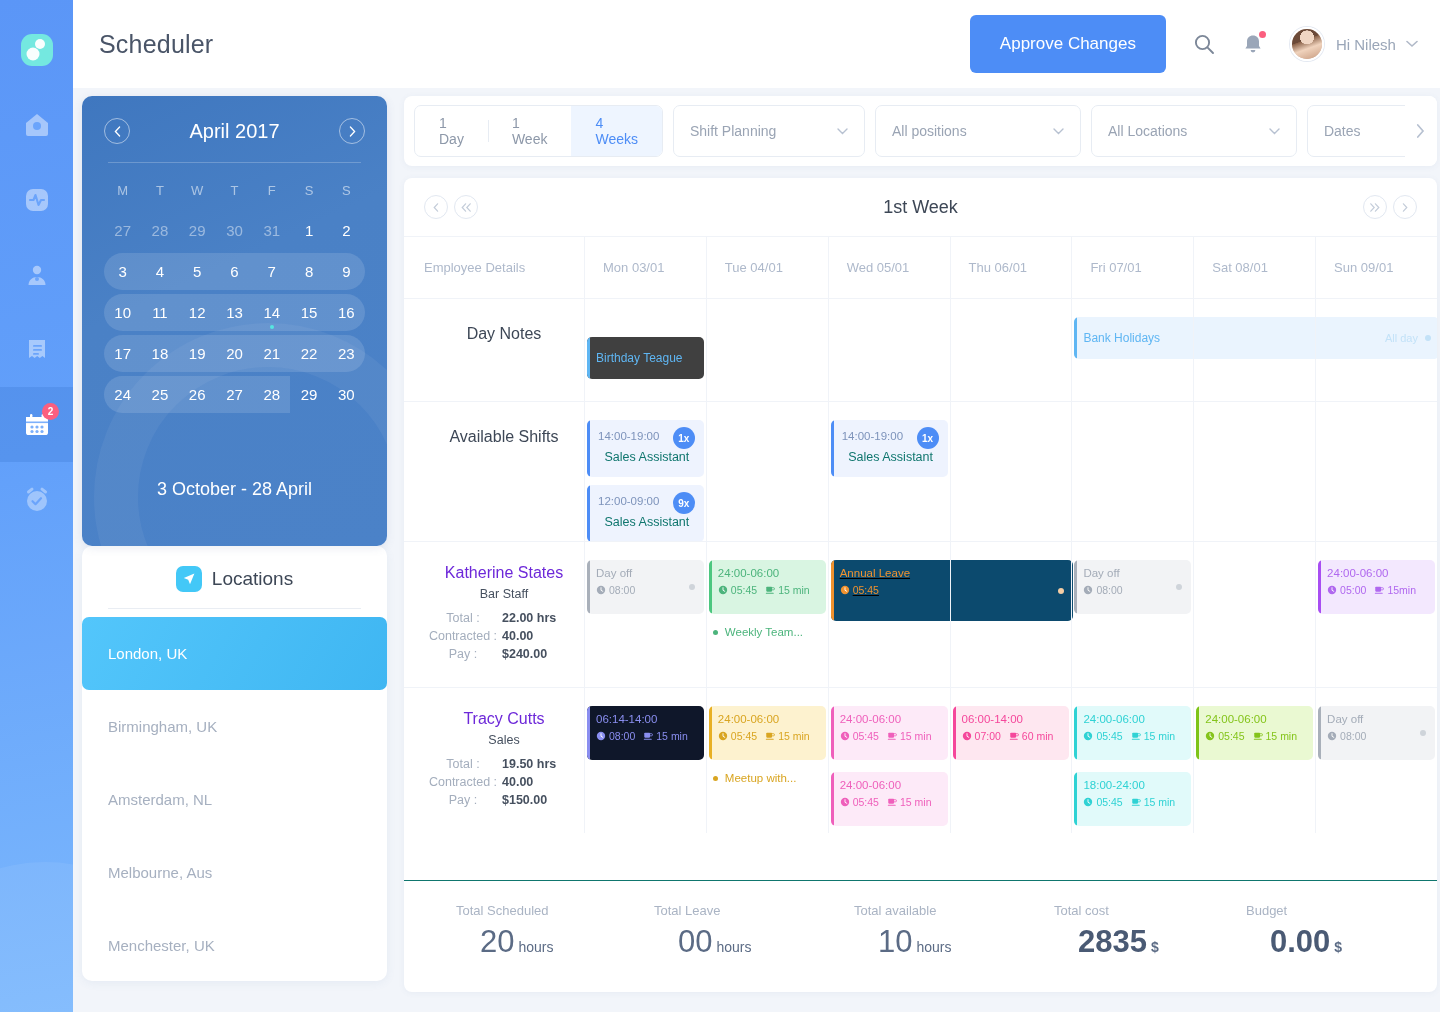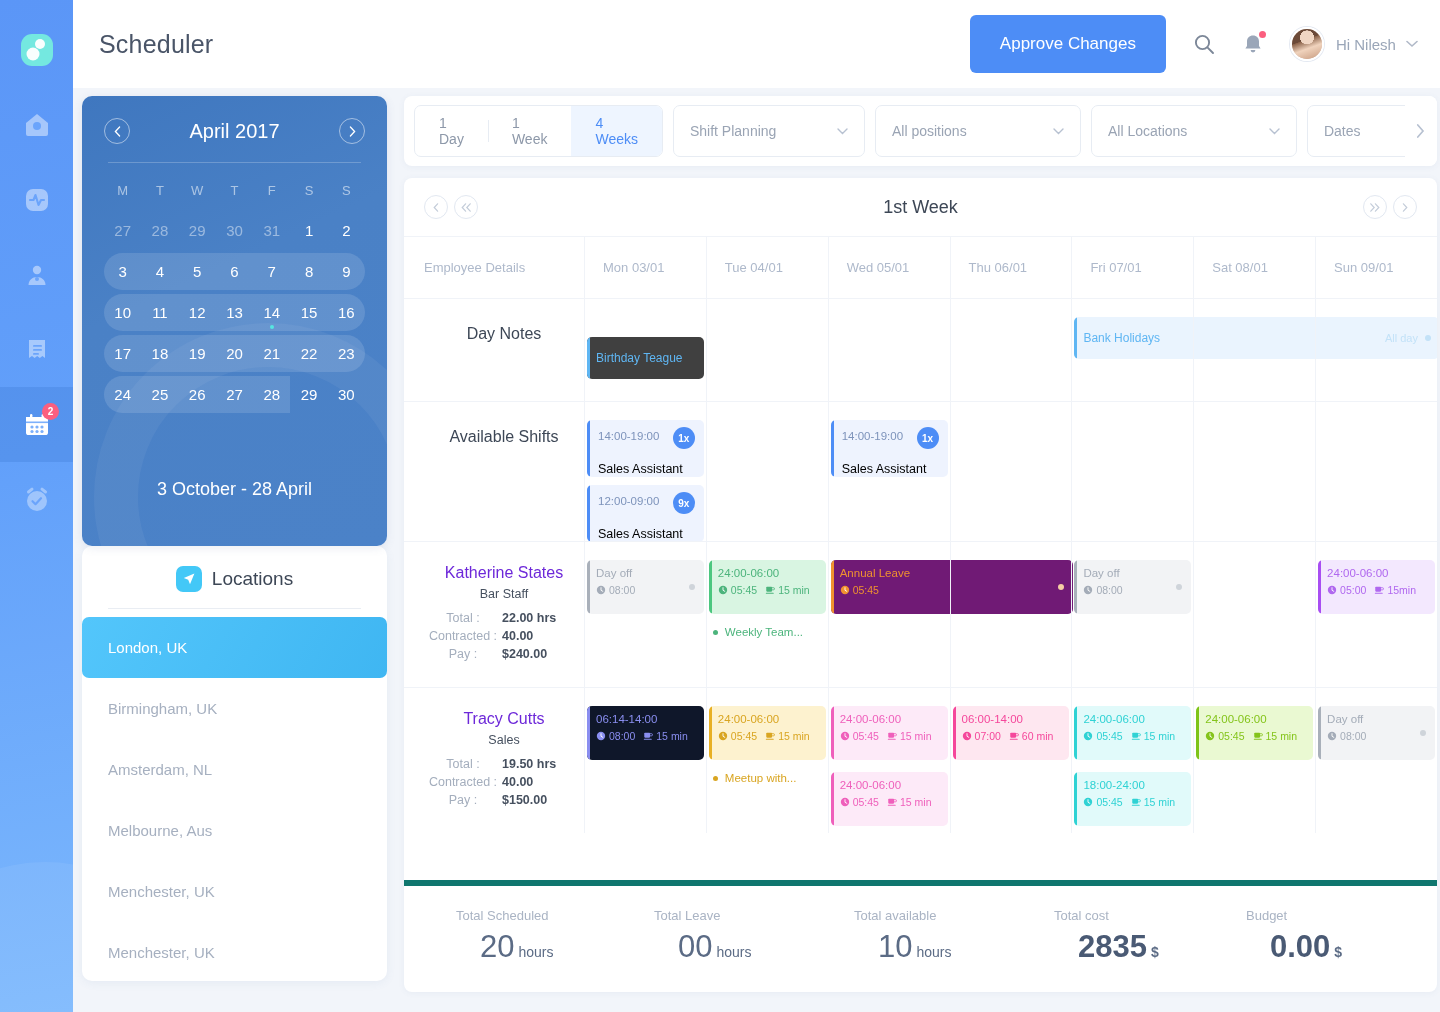--- a/index.html
+++ b/index.html
@@ -125,21 +125,21 @@
     height: 435px;
   }
   .loc-head { display: flex; align-items: center; justify-content: center; padding-bottom: 16px; }
   .loc-badge {
     width: 26px; height: 26px; border-radius: 7px; background: #43c8f7;
     display: flex; align-items: center; justify-content: center; margin-right: 10px;
   }
   .loc-title { font-size: 19px; color: #3d4756; }
   .loc-rule { height: 1px; background: #e9edf3; margin: 0 26px 8px; }
   .loc-item {
-    padding: 22px 26px; font-size: 15px; color: #a6b0c0; cursor: pointer;
+    padding: 28px 26px; font-size: 15px; color: #a6b0c0; cursor: pointer;
   }
   .loc-item.active {
     background: linear-gradient(120deg,#53c6fb 0%,#3fb6f2 100%);
     color: #fff; border-radius: 7px; margin: 0 0 0 0;
   }
 
   
   .rightcol { flex: 1; padding: 8px 9px 20px 7px; display: flex; flex-direction: column; min-width:0;}
 
   .filterbar {
@@ -214,41 +214,41 @@
     position: absolute; left: 2px; right: 2px; border-radius: 5px;
     padding: 7px 8px 8px 9px; font-size: 11.5px; overflow: hidden;
   }
   .chip .bar { position: absolute; left: 0; top: 0; bottom: 0; width: 3px; border-radius: 3px 0 0 3px;}
   .chip .t1 { font-size: 11.5px; margin-bottom: 5px; white-space: nowrap; }
   .chip .meta { display: flex; align-items: center; gap: 8px; font-size: 10.5px; }
   .chip .meta span { display: inline-flex; align-items: center; gap: 3px; white-space: nowrap;}
   .note-chip { background: #eaf4fe; color: #63b6f0; border-radius: 5px; }
   .avail-chip { background: #eef3fe; }
   .avail-chip .time { color: #7d93bb; font-size: 11.5px; }
-  .avail-chip .role { color: #000000; font-size: 12.5px; margin-top: 20px; }
+  .avail-chip .role { color: #0f766e; font-size: 12.5px; margin-top: 8px; text-align: center; }
   .xbadge {
     position: absolute; right: 9px; top: 7px; width: 22px; height: 22px; border-radius: 50%;
     background: #4d8df6; color: #fff; font-size: 10px; display: flex; align-items: center;
     justify-content: center; font-weight: bold;
   }
   .dotmark { position:absolute; right: 9px; top: 50%; transform: translateY(-50%);
     width: 6px; height: 6px; border-radius: 50%; }
   .eventline { position: absolute; left: 6px; right: 4px; font-size: 11.5px;
     display: flex; align-items: center; gap: 7px; white-space: nowrap; overflow: hidden;}
   .eventline i { width: 5px; height: 5px; border-radius: 50%; flex: 0 0 5px; display:block;}
 
   .emp-name { font-size: 16px; color: #6d28d9; }
   .emp-role { font-size: 12.5px; color: #46505f; margin-top: 5px; }
   .emp-stats { margin-top: 10px; font-size: 12.5px; }
   .emp-stats .line { display: flex; margin-bottom: 4px; }
   .emp-stats .k { color: #a4aebd; width: 78px; }
   .emp-stats .v { color: #46505f; font-weight: bold; }
   .empcell { padding: 22px 0 0 20px; }
 
-  .footer { height: 112px; border-top: 6px solid #0f766e; display: flex; padding: 22px 0 0 0; }
+  .footer { height: 112px; border-top: 1px solid #0f766e; display: flex; padding: 22px 0 0 0; }
   .fstat { padding-left: 0; }
   .fstat .lbl { font-size: 13px; color: #aab4c4; margin-bottom: 6px;}
   .fstat .val { font-size: 31px; color: #5b6b85; font-weight: 300; margin-left: 24px; }
   .fstat .unit { font-size: 14px; color: #5b6b85; margin-left: 4px; }
   .fstat.bold .val { font-weight: bold; color: #4a5a74; }
 </style>
 </head>
 <body>
 
 <div class="app">
@@ -623,21 +623,21 @@
                           <rect x="1" y="9.3" width="9.5" height="1.2" rx=".6" fill="#4cb47c"></rect>
                         </svg>15 min</span>
                     </div>
                   </div>
                   <div class="eventline" style="top: 84px; color: rgb(76, 180, 124);">
                     <i style="background:#4cb47c"></i>
                     <span>Weekly Team...</span>
                   </div>
                 </div>
                 <div class="gcell">
-                  <div class="chip" style="top: 18px; height: 54px; background: #701a75; width: calc(200% + 1px); right: auto; left: 2px;">
+                  <div class="chip" style="top: 18px; height: 61px; background: #0c4a6e; width: calc(200% + 1px); right: auto; left: 2px; text-decoration: underline;">
                     <span class="bar" style="background:#f0922f"></span>
                     <div class="t1" style="color:#f0922f">Annual Leave</div>
                     <div class="meta" style="color:#f0922f">
                       <span><svg width="10" height="10" viewBox="0 0 12 12">
                           <circle cx="6" cy="6" r="5" fill="#f0922f"></circle>
                           <path d="M6 3.2 V6.3 L8.2 7.6" stroke="#fff" stroke-width="1.1" fill="none" stroke-linecap="round"></path>
                         </svg>05:45</span>
                     </div>
                     <span class="dotmark" style="background:#f5cda4"></span>
                   </div>

